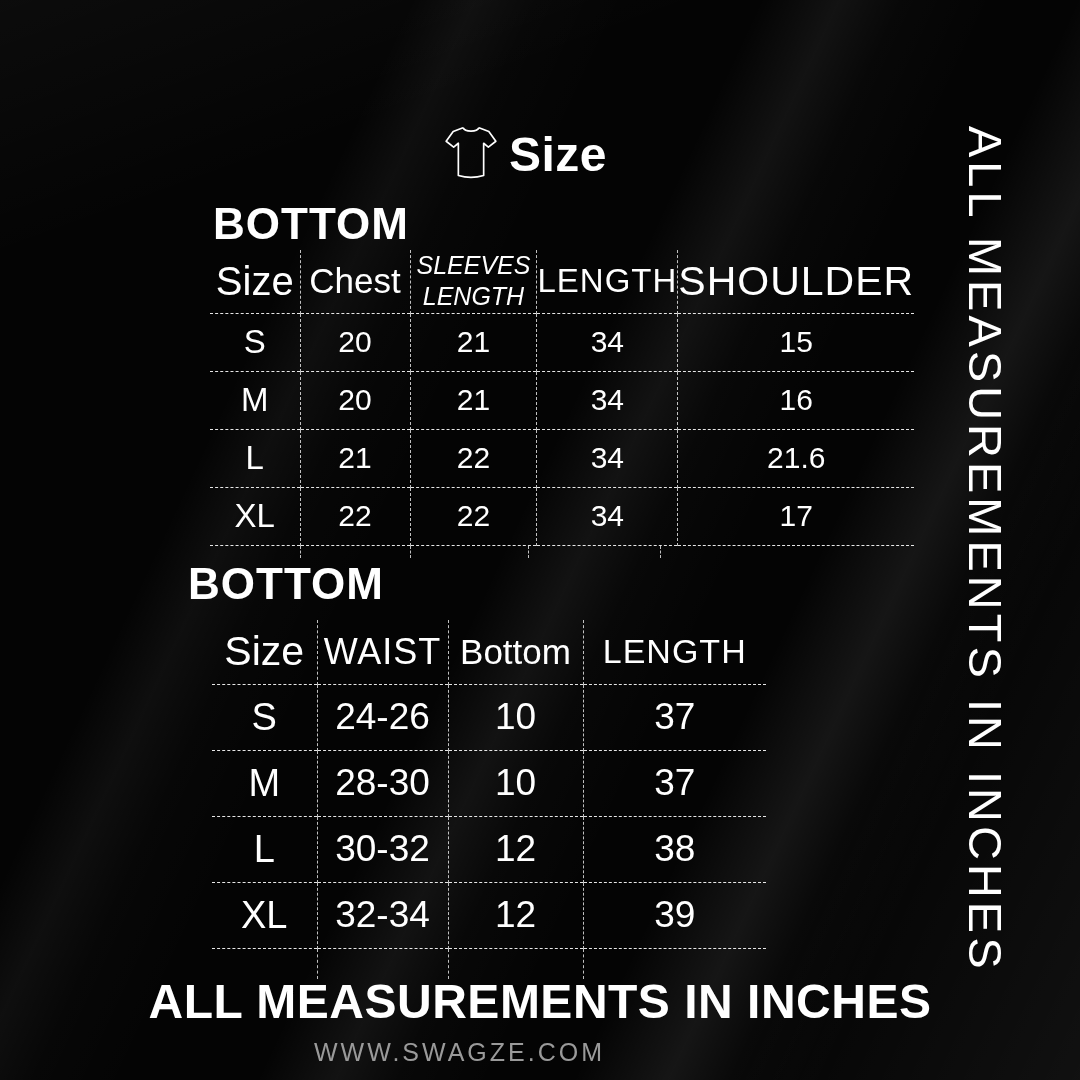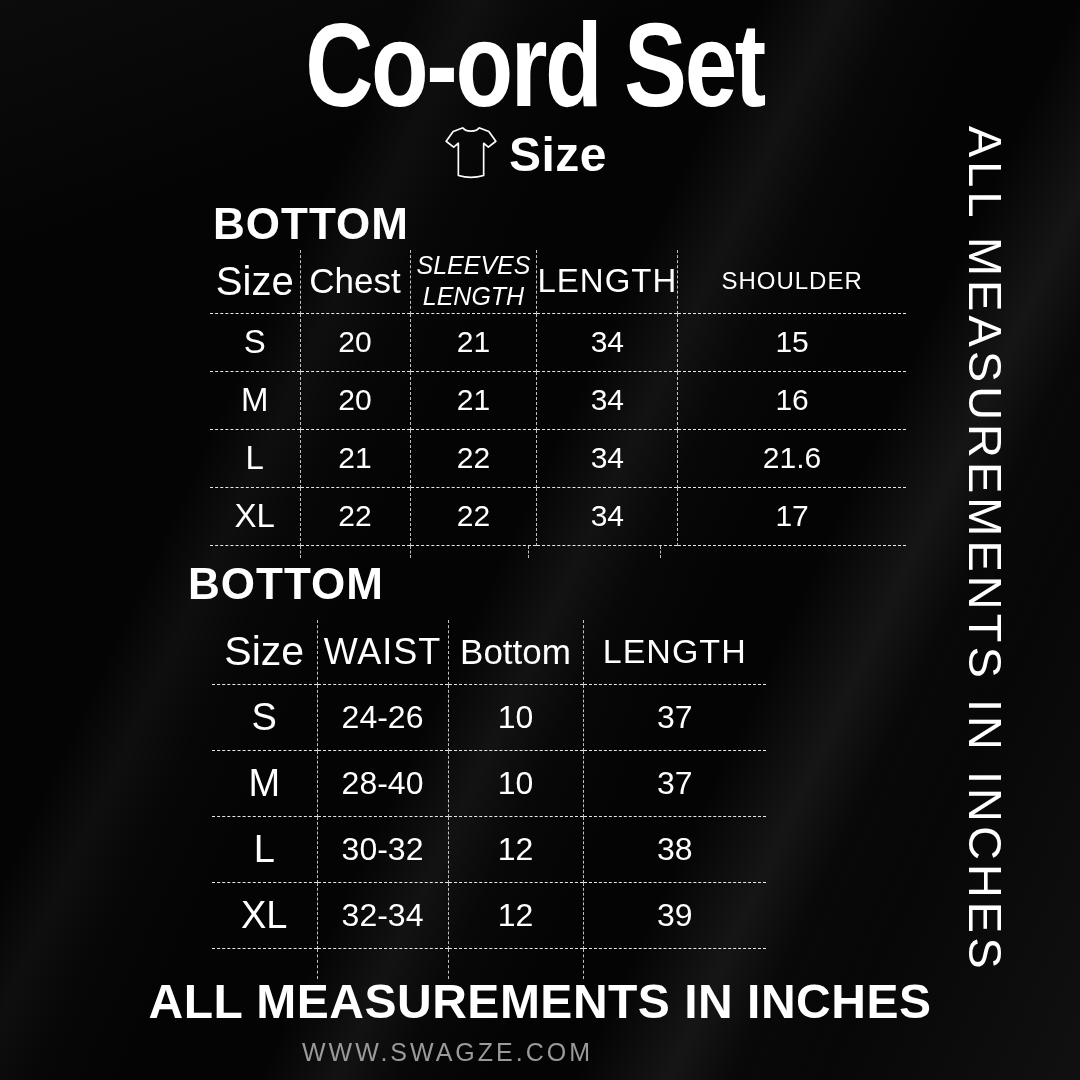--- a/index.html
+++ b/index.html
@@ -42,52 +42,49 @@
   .tbl thead tr{border-bottom:1px dashed rgba(255,255,255,0.9);}
   .tbl tbody tr{border-bottom:1px dashed rgba(255,255,255,0.9);}
   .upper-table thead tr{height:62px;}
   .upper-table tbody tr{height:58px;}
   .upper-table td{font-size:30px;}
   .upper-table td.sz{font-size:33px;}
   .upper-table th.h0{font-size:40px;}
   .upper-table th.h1{font-size:35px;}
   .upper-table th.h2{font-size:25px;line-height:1.25;padding:0 6px;font-style:italic;}
   .upper-table th.h3{font-size:33px;letter-spacing:1px;}
-  .upper-table th.h4{font-size:24px;letter-spacing:1px;}
+  .upper-table th.h4{font-size:41px;letter-spacing:1px;}
   .bottom-table thead tr{height:64px;}
   .bottom-table tbody tr{height:66px;}
-  .bottom-table td{font-size:32px;}
+  .bottom-table td{font-size:37px;}
   .bottom-table td.sz{font-size:38px;}
   .bottom-table th.h0{font-size:41px;}
   .bottom-table th.h1{font-size:36px;letter-spacing:1px;}
   .bottom-table th.h2{font-size:35px;}
   .bottom-table th.h3{font-size:34px;letter-spacing:1px;}
   .stub{position:absolute;width:0;border-left:1px dashed rgba(255,255,255,0.75);}
   .upper-wrap .stub{bottom:-12px;height:12px;}
   .bottom-wrap .stub{bottom:-30px;height:30px;}
   
   .side-note{
     position:absolute;left:958px;top:126px;height:816px;
     writing-mode:vertical-rl;font-size:47px;letter-spacing:4px;white-space:nowrap;
     display:flex;align-items:center;
   }
   
   .footer-note{position:absolute;top:974px;left:0;width:1080px;text-align:center;
     font-size:48px;font-weight:bold;letter-spacing:0.5px;white-space:nowrap;}
   .website{position:absolute;top:1038px;left:0;width:895px;text-align:center;
-    font-size:25px;letter-spacing:3px;color:#9a9a9a;}
+    font-size:25px;letter-spacing:3px;color:#9a9a9a;padding-left:12px;}
 </style>
 </head>
 <body>
 
 <div class="poster">
 
-  <div class="title-wrap">
-    <div class="title">Co-ord Set</div>
-  </div>
 
   <div class="subtitle">
     <span class="tshirt">
       <svg width="60" height="66" viewBox="0 0 64 68" aria-hidden="true">
         <path d="M23.5 7 L13 11 L5.5 21.5 L13.5 27.8 L18.5 23.6 L18.5 58 C27 60.5 37 60.5 45.5 58 L45.5 23.6 L50.5 27.8 L58.5 21.5 L51 11 L40.5 7" fill="none" stroke="#ffffff" stroke-width="1.8" stroke-linejoin="round"></path>
         <path d="M23.5 7 C25.5 12 38.5 12 40.5 7" fill="none" stroke="#ffffff" stroke-width="1.8"></path>
       </svg>
     </span>
     <span class="size-word">Size</span>
   </div>
@@ -169,21 +166,21 @@
       </thead>
       <tbody>
         <tr>
           <td class="sz">S</td>
           <td>24-26</td>
           <td>10</td>
           <td>37</td>
         </tr>
         <tr>
           <td class="sz">M</td>
-          <td>28-40</td>
+          <td>28-30</td>
           <td>10</td>
           <td>37</td>
         </tr>
         <tr>
           <td class="sz">L</td>
           <td>30-32</td>
           <td>12</td>
           <td>38</td>
         </tr>
         <tr>

